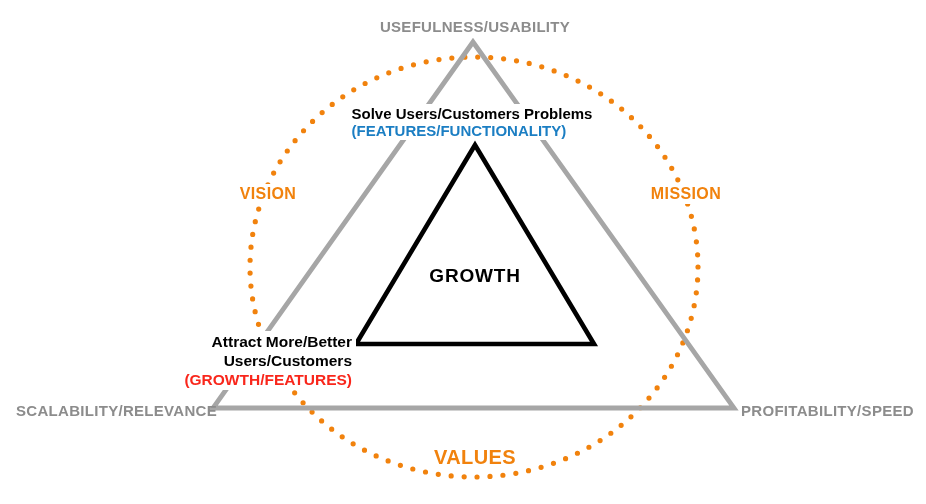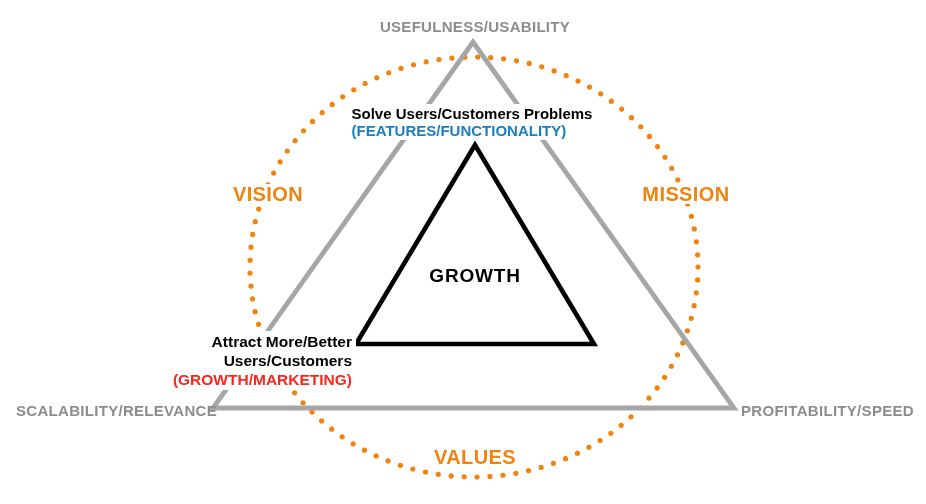--- a/index.html
+++ b/index.html
@@ -12,21 +12,21 @@
     font-family:"Liberation Sans","DejaVu Sans",sans-serif;font-weight:700;padding-left:8px;
   }
   svg.layer{position:absolute;left:0;top:0;}
   .ring-path{fill:none;stroke:var(--orange);stroke-width:5.2;
     stroke-dasharray:0 12.99;stroke-linecap:round;}
   .outer-tri{fill:none;stroke:var(--gray-line);stroke-width:4.8;stroke-linejoin:miter;}
   .inner-tri{fill:none;stroke:var(--black);stroke-width:4.6;stroke-linejoin:miter;}
   .lbl{position:absolute;white-space:nowrap;}
   .cx{transform:translateX(-50%);}
   .gray-lbl{color:var(--gray-text);font-size:15px;letter-spacing:.3px;line-height:18px;}
-  .ring-lbl{color:var(--orange);font-size:20px;letter-spacing:.4px;line-height:16px;
+  .ring-lbl{color:var(--orange);font-size:16px;letter-spacing:.4px;line-height:16px;
     background:#fff;padding:2px 5px;}
   .note{font-size:15.5px;line-height:19px;color:var(--black);background:#fff;padding:1px 4px;}
   .note .tag-blue{color:var(--blue);}
   .note .tag-red{color:var(--red);}
   .note .tag-green{color:var(--green);}
   .center-lbl{font-size:19px;letter-spacing:.8px;color:var(--black);}
   .ta-r{text-align:right;}
   .ta-c{text-align:left;}
 </style>
 </head>
@@ -49,21 +49,21 @@
 
   <div class="lbl ring-lbl cx" style="left:268px;top:184px;">VISION</div>
 
   <div class="lbl ring-lbl cx" style="left:686px;top:184px;">MISSION</div>
 
   <div class="lbl center-lbl cx" style="left:475px;top:265px;">GROWTH</div>
 
   <div class="lbl note ta-r" style="right:578px;top:331px;">
     <div>Attract More/Better</div>
     <div>Users/Customers</div>
-    <div class="tag-red">(GROWTH/MARKETING)</div>
+    <div class="tag-red">(GROWTH/FEATURES)</div>
   </div>
 
 
   <div class="lbl gray-lbl" style="right:717px;top:402px;text-align:right;">SCALABILITY/RELEVANCE</div>
 
   <div class="lbl gray-lbl" style="left:741px;top:402px;">PROFITABILITY/SPEED</div>
 
   <div class="lbl ring-lbl cx" style="left:475px;top:447px;font-size:20px;">VALUES</div>
 
 </div>

